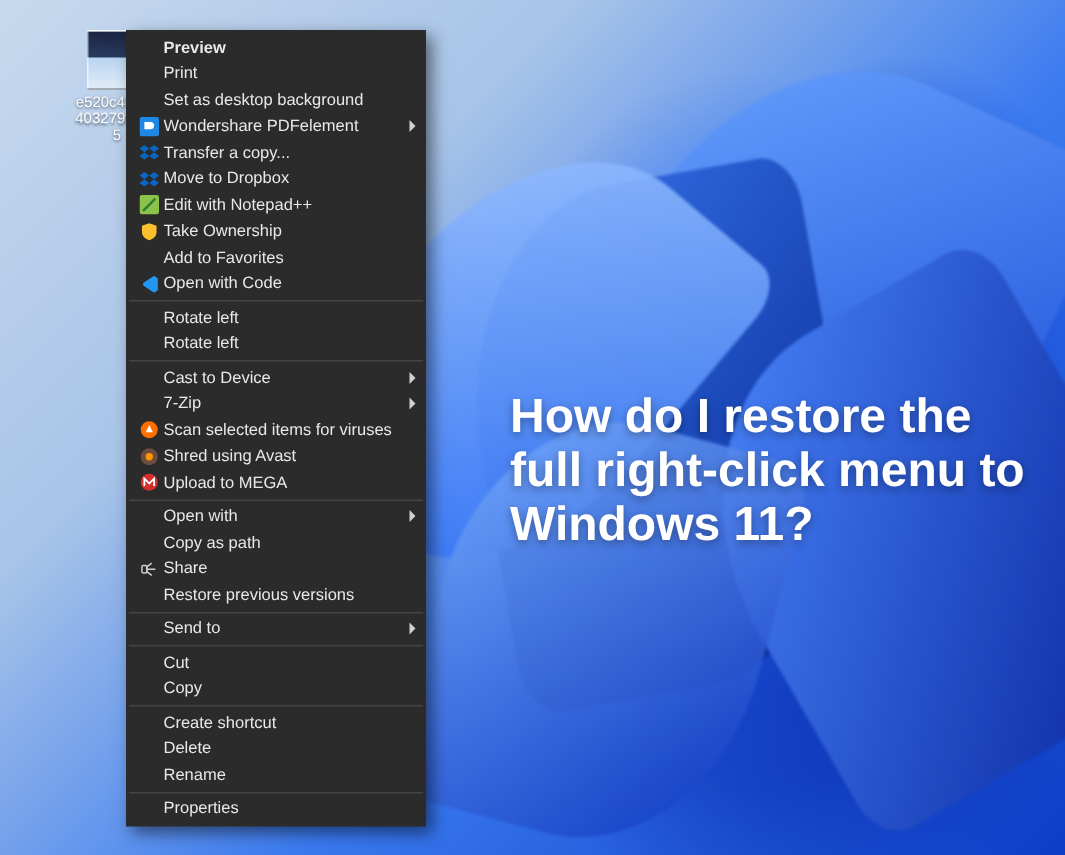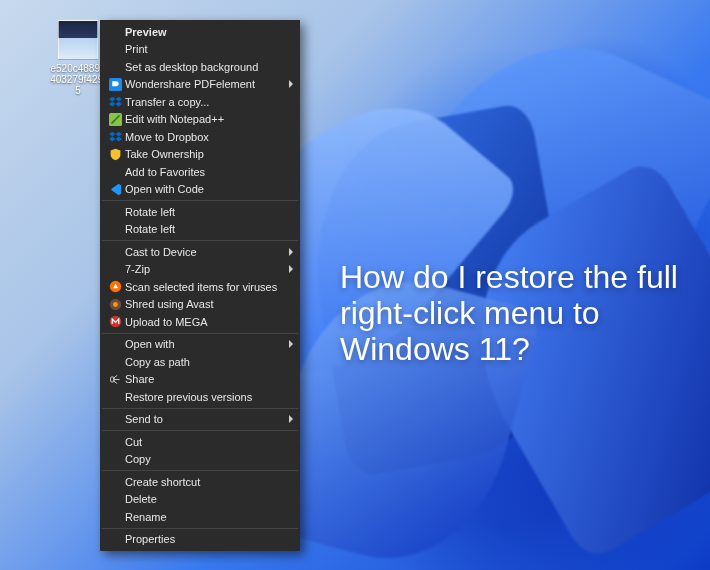--- a/index.html
+++ b/index.html
@@ -35,21 +35,21 @@
   }
   .desktop-icon .thumb {
     width: 40px; height: 40px; margin: 0 auto 3px;
     background: linear-gradient(180deg,#1a2540 0%, #2a3a60 45%, #b8d4f0 46%, #e0ecf8 100%);
     border: 1px solid rgba(255,255,255,.6);
   }
   .desktop-icon .label { line-height: 1.1; }
 
   .context-menu {
     position: absolute;
-    top: 20px; left: 100px;
+    top: 20px; left: 84px;
     width: 200px;
     background: #2b2b2b;
     color: #e8e8e8;
     font-size: 11px;
     padding: 3px 1px;
     box-shadow: 4px 4px 10px rgba(0,0,0,.5);
   }
   .menu-item {
     display: flex;
     align-items: center;
@@ -76,21 +76,21 @@
     height: 1px; margin: 2px 1px;
     background: #444;
   }
 
   .headline {
     position: absolute;
     left: 340px; top: 260px;
     width: 350px;
     color: #fff;
     font-size: 32px;
-    font-weight: 400;
+    font-weight: 700;
     line-height: 1.12;
     text-shadow: 0 2px 6px rgba(0,0,0,.35);
   }
 
   .ic { width:13px; height:13px; display:block; }
 </style>
 </head>
 <body>
 
 <div class="desktop">
@@ -132,37 +132,37 @@
         <span class="icon-slot">
           <svg class="ic" viewBox="0 0 16 16">
             <path d="M4 2L0 5l4 3 4-3zM12 2L8 5l4 3 4-3zM4 8l4 3-4 3-4-3zM12 8l4 3-4 3-4-3z" fill="#0a66c2"></path>
           </svg>
         </span>
         <span class="lbl">Transfer a copy...</span>
       </div>
       <div class="menu-item">
         <span class="icon-slot">
           <svg class="ic" viewBox="0 0 16 16">
+            <path d="M4 2L0 5l4 3 4-3zM12 2L8 5l4 3 4-3zM4 8l4 3-4 3-4-3zM12 8l4 3-4 3-4-3z" fill="#0a66c2"></path>
+          </svg>
+        </span>
+        <span class="lbl">Move to Dropbox</span>
+      </div>
+      <div class="menu-item">
+        <span class="icon-slot">
+          <svg class="ic" viewBox="0 0 16 16">
             <rect width="16" height="16" rx="2" fill="#8bc34a"></rect>
             <path d="M3 13L13 3" stroke="#2e7d32" stroke-width="2"></path>
           </svg>
         </span>
         <span class="lbl">Edit with Notepad++</span>
       </div>
       <div class="menu-item">
         <span class="icon-slot">
           <svg class="ic" viewBox="0 0 16 16">
-            <path d="M4 2L0 5l4 3 4-3zM12 2L8 5l4 3 4-3zM4 8l4 3-4 3-4-3zM12 8l4 3-4 3-4-3z" fill="#0a66c2"></path>
-          </svg>
-        </span>
-        <span class="lbl">Move to Dropbox</span>
-      </div>
-      <div class="menu-item">
-        <span class="icon-slot">
-          <svg class="ic" viewBox="0 0 16 16">
             <path d="M8 1l6 2v5c0 4-3 6-6 7-3-1-6-3-6-7V3z" fill="#fbc02d"></path>
           </svg>
         </span>
         <span class="lbl">Take Ownership</span>
       </div>
       <div class="menu-item">
         <span class="icon-slot"></span>
         <span class="lbl">Add to Favorites</span>
       </div>
       <div class="menu-item">

